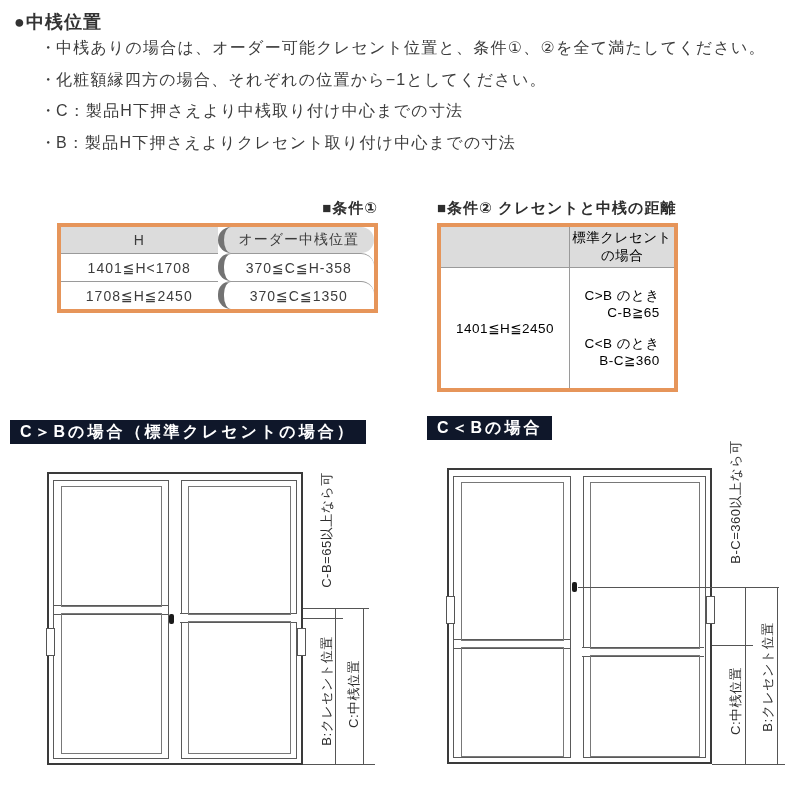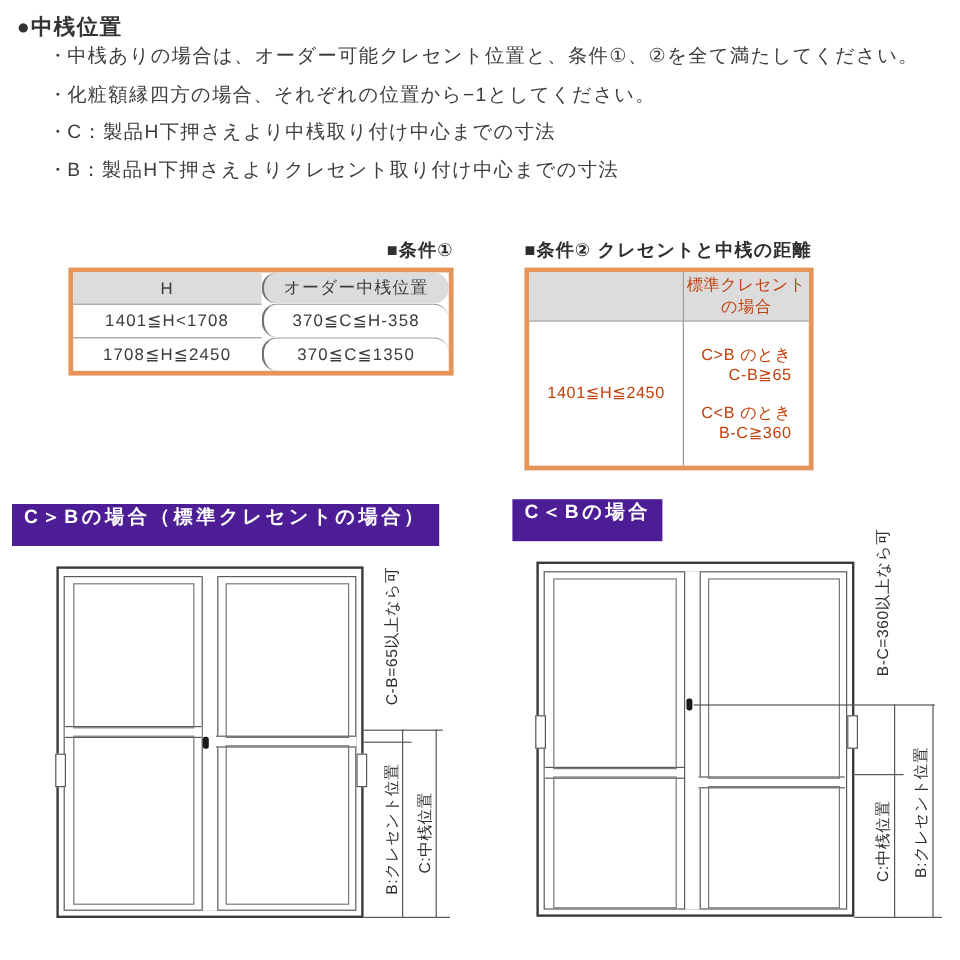--- a/index.html
+++ b/index.html
@@ -15,33 +15,33 @@
 
   
   .sec-title{font-size:15px;font-weight:bold;letter-spacing:1px;color:#2e2e2e;margin:0 0 5px 0;}
   .cond1{position:absolute;left:57px;top:199px;text-align:right;}
   .cond2{position:absolute;left:413px;top:199px;margin-left:24px;}
   .otable{border:4px solid #E6955A;background:#fff;}
   .t1{width:313px;display:grid;grid-template-columns:50% 50%;}
   .t1 .cell{display:flex;align-items:center;justify-content:center;font-size:14px;
             letter-spacing:1px;height:27px;border-top:1px solid #9a9a9a;color:#3c3c3c;}
   .t1 .hd{background:#DCDCDC;border-top:none;height:26px;}
-  .t1 .colr{border-left:2px solid #737373;border-radius:13px;}
+  .t1 .colr{border-left:6px solid #737373;border-radius:13px;}
   .t2{width:233px;display:grid;grid-template-columns:55% 45%;grid-template-rows:40px 121px;}
   .t2 .cell{display:flex;flex-direction:column;align-items:center;justify-content:center;
-            font-size:13.5px;letter-spacing:0.5px;color:#c2410c;}
+            font-size:13.5px;letter-spacing:0.5px;color:#000000;}
   .t2 .hd{background:#DCDCDC;}
   .t2 .colr{border-left:1px solid #9a9a9a;}
   .t2 .bodyrow{border-top:1px solid #9a9a9a;}
   .t2 .case{text-align:right;line-height:17px;}
   .t2 .case + .case{margin-top:14px;}
 
   
-  .bar{position:absolute;background:#4c1d95;color:#fff;font-weight:bold;font-size:16px;
-       height:35px;line-height:24px;padding:0 10px;letter-spacing:3px;white-space:nowrap;}
+  .bar{position:absolute;background:#0f172a;color:#fff;font-weight:bold;font-size:16px;
+       height:24px;line-height:24px;padding:0 10px;letter-spacing:3px;white-space:nowrap;}
   .bar-left{left:10px;top:420px;}
   .bar-right{left:427px;top:416px;}
 
   
   .win{position:absolute;}
   .win .outer{position:absolute;inset:0;border:2px solid #3a3a3a;}
   .win .inner{position:absolute;left:6px;top:8px;right:6px;bottom:6px;border:1px solid #5a5a5a;}
   .win .stile{position:absolute;top:8px;bottom:6px;width:12px;border-left:1px solid #5a5a5a;
               border-right:1px solid #5a5a5a;background:#fff;}
   .win .rail{position:absolute;height:8px;border-top:1px solid #5a5a5a;

